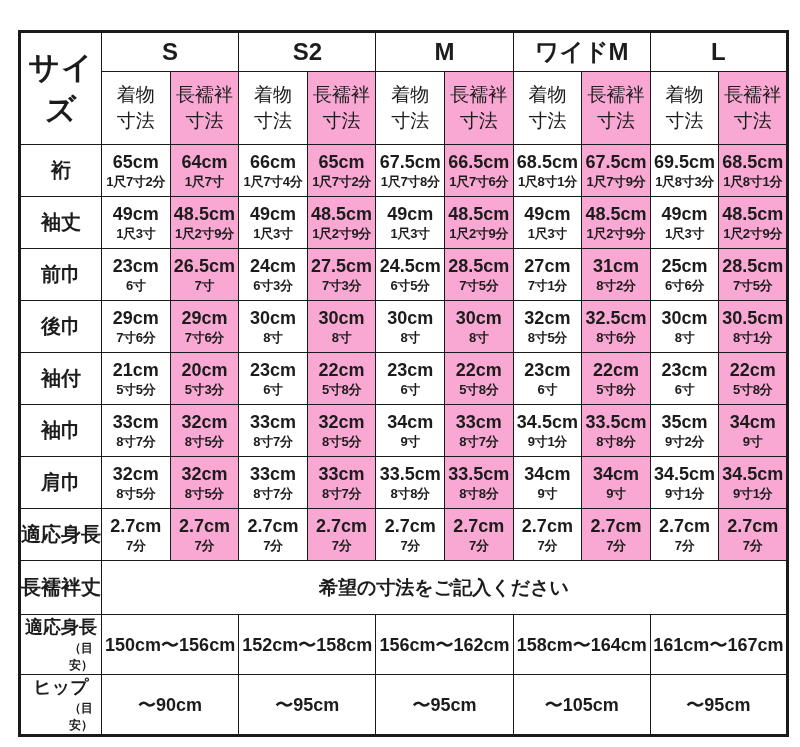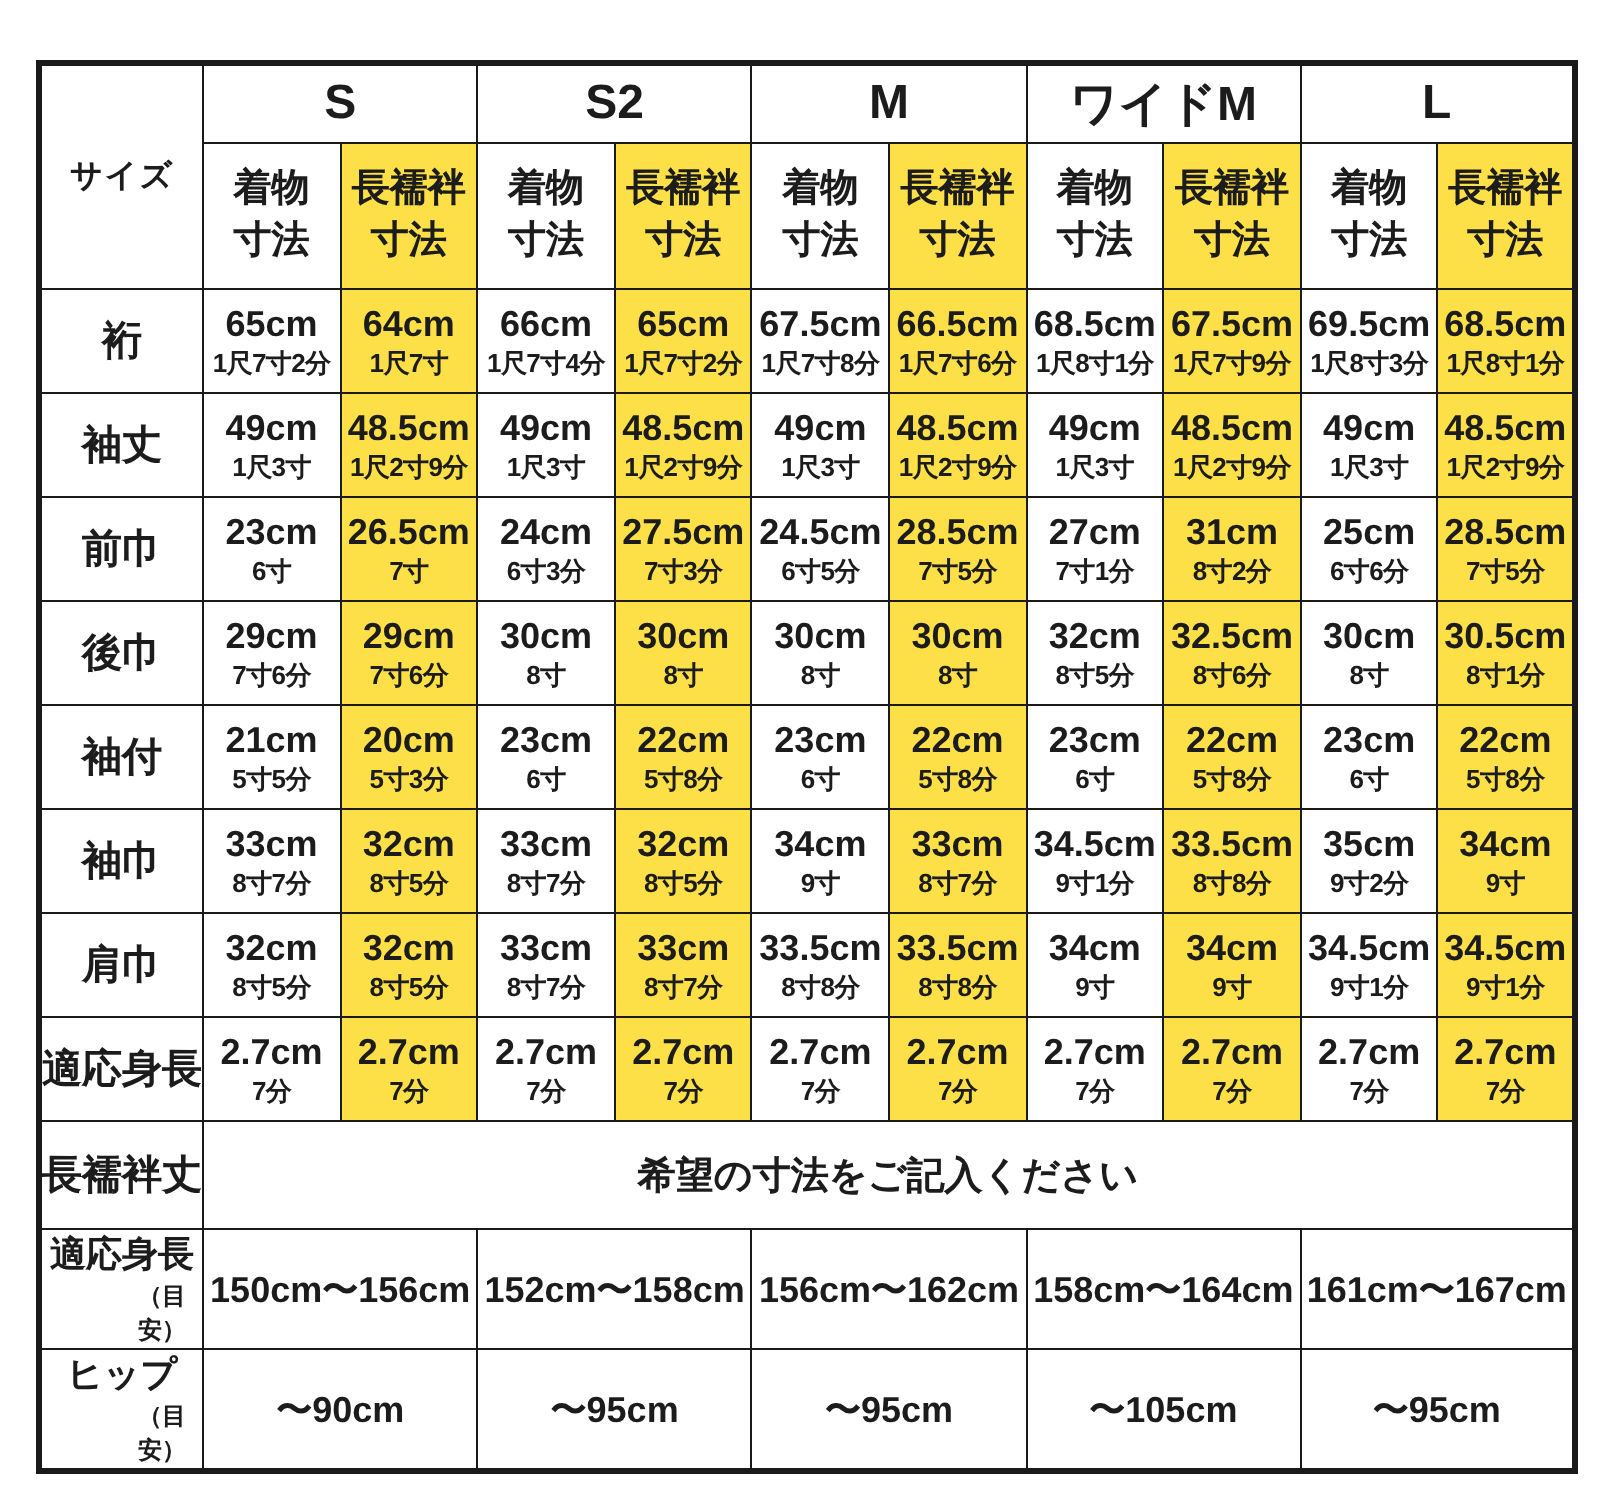--- a/index.html
+++ b/index.html
@@ -23,36 +23,36 @@
     border: 3px solid #1a1a1a;
   }
   .size-chart th, .size-chart td {
     border: 1.5px solid #1a1a1a;
     text-align: center;
     vertical-align: middle;
     padding: 0;
     overflow: hidden;
   }
   .corner-cell {
-    font-size: 16px;
+    font-size: 31px;
     font-weight: 700;
     letter-spacing: 1px;
   }
   tr.size-row th.size-head {
     height: 38px;
     font-size: 24px;
     font-weight: 700;
   }
   tr.subhead-row td {
     height: 72px;
     font-size: 19px;
-    font-weight: 700;
+    font-weight: 400;
     line-height: 1.35;
   }
-  .hl { background: #fde047; }
+  .hl { background: #f9a8d4; }
   tr.meas-row th, tr.meas-row td { height: 51px; }
   .row-label {
     font-size: 20px;
     font-weight: 700;
   }
   .cell-main {
     font-size: 18px;
     font-weight: 700;
     line-height: 1.15;
   }

